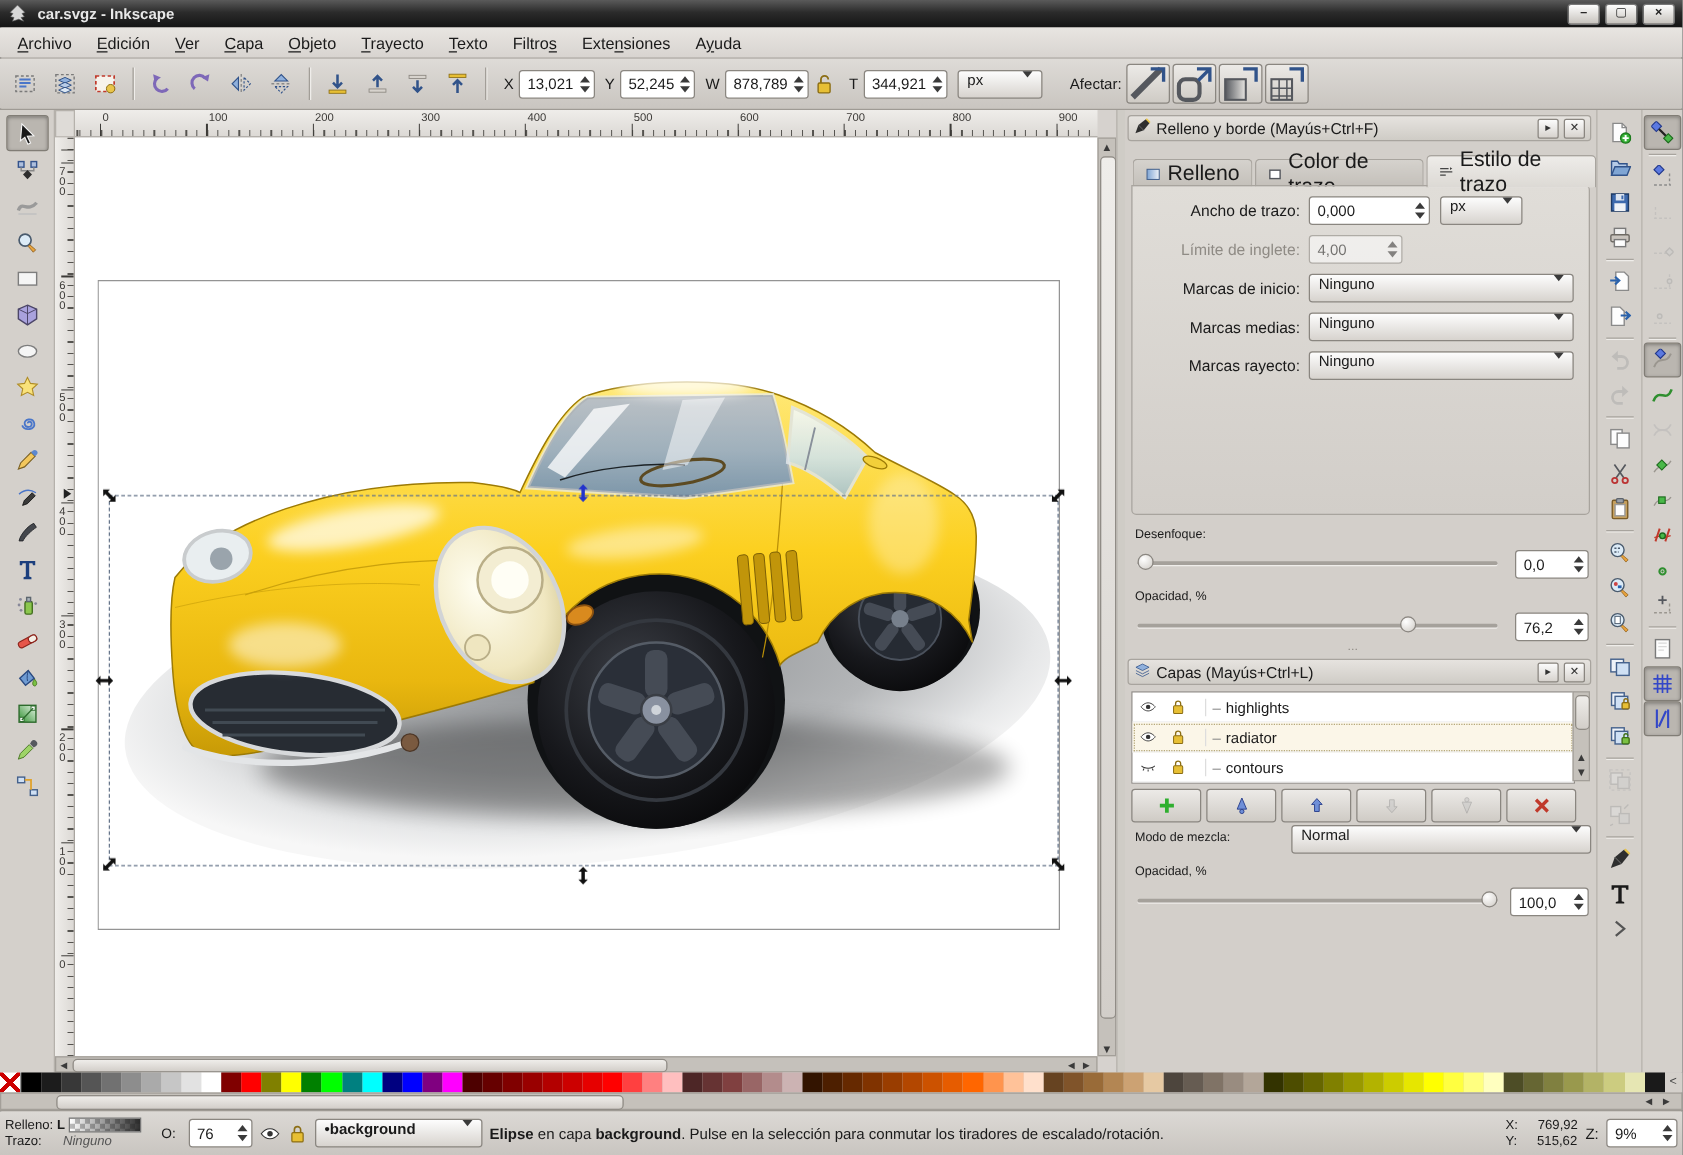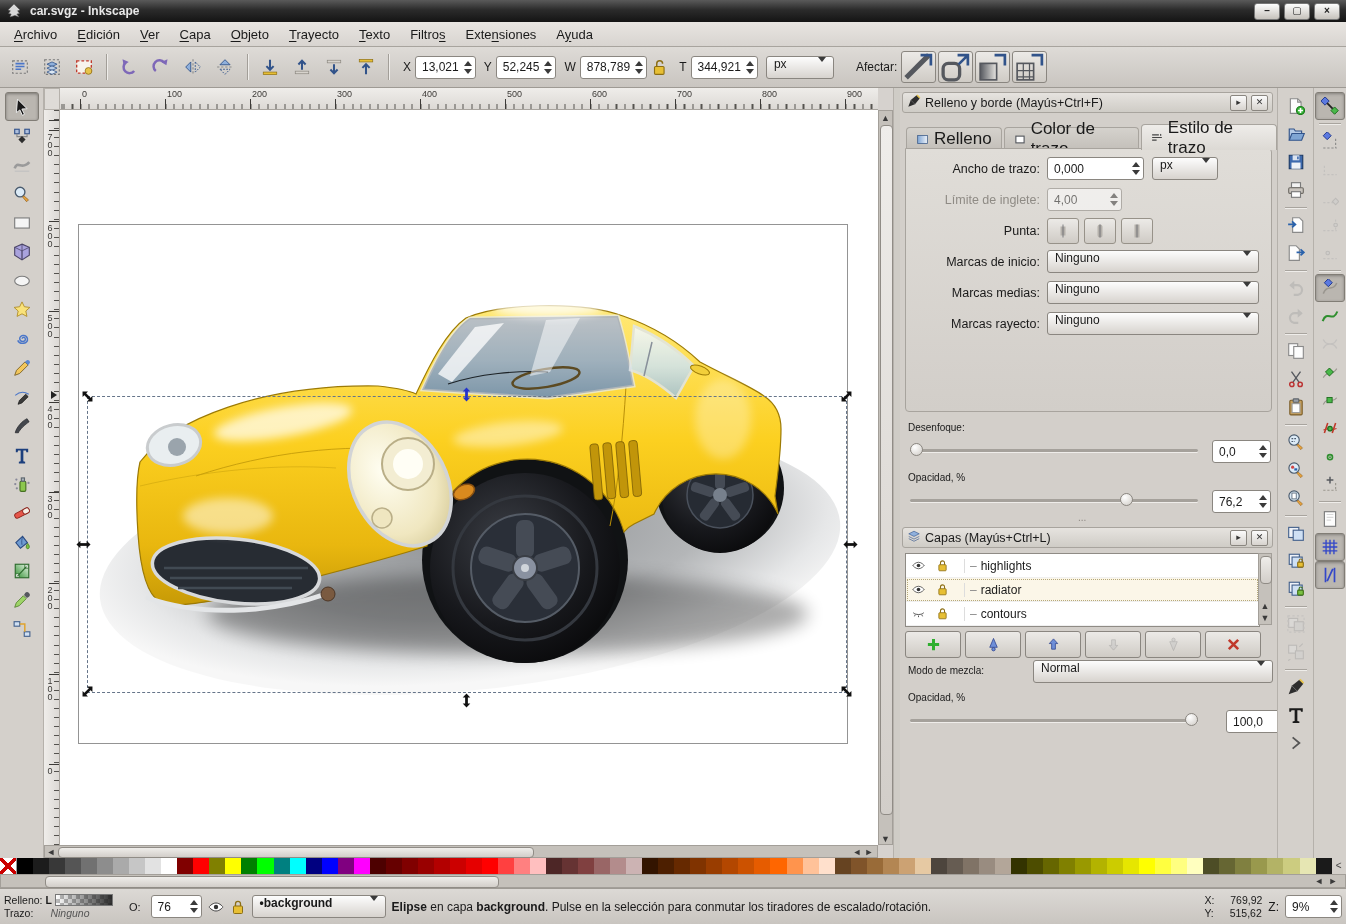--- a/index.html
+++ b/index.html
@@ -724,41 +724,20 @@
     <div class="frow">
       <span class="lab dis">Límite de inglete:</span>
       <span class="spinbox" style="width:64px;opacity:.55">
         <span class="v">4,00</span>
         <span class="spin-arrows" style="margin-left:auto">
             <span class="sar up"></span>
             <span class="sar down"></span>
           </span>
         </span>
     </div>
-    <div class="frow">
-      <span class="lab">Punta:</span>
-      <span class="minibtn">
-          <svg viewBox="0 0 16 16">
-            <path d="M8 3.5v9" stroke="#b5b1ab" stroke-width="5" stroke-linecap="butt"></path>
-            <path d="M8 1.5v13" stroke="#55585e" stroke-width="0.7"></path>
-          </svg>
-        </span>
-      <span class="minibtn">
-          <svg viewBox="0 0 16 16">
-            <path d="M8 4v8" stroke="#b5b1ab" stroke-width="5" stroke-linecap="round"></path>
-            <path d="M8 1.5v13" stroke="#55585e" stroke-width="0.7"></path>
-          </svg>
-        </span>
-      <span class="minibtn">
-          <svg viewBox="0 0 16 16">
-            <path d="M8 4v8" stroke="#b5b1ab" stroke-width="5" stroke-linecap="square"></path>
-            <path d="M8 1.5v13" stroke="#55585e" stroke-width="0.7"></path>
-          </svg>
-        </span>
-    </div>
     <div id="marker-rows">
         <div class="frow">
           <span class="lab">Marcas de inicio:</span>
           <span class="combo" style="flex:1;margin-right:4px">
             <span>Ninguno</span>
             <span class="car"></span>
           </span>
         </div>
         <div class="frow">
           <span class="lab">Marcas medias:</span>
@@ -901,21 +880,21 @@
   <span class="plabel" style="left:8px;top:577px">Modo de mezcla:</span>
   <span class="combo" style="position:absolute;left:133px;top:572px;width:224px">
     <span>Normal</span>
       <span class="car"></span>
     </span>
   <span class="plabel" style="left:8px;top:604px">Opacidad, %</span>
   <div class="slider" style="left:10px;top:622px;width:288px">
     <span class="tr"></span>
       <span class="kn" id="lop-knob" style="left: 275px;"></span>
     </div>
-  <span class="spinbox spin-sm" style="left:326px;top:622px;width:52px">
+  <span class="spinbox spin-sm" style="left:308px;top:622px;width:52px">
     <span class="v">100,0</span>
     <span class="spin-arrows" style="margin-left:auto">
         <span class="sar up"></span>
         <span class="sar down"></span>
       </span>
     </span>
 </div>
 
 <div class="abs" id="cmdbar">
     <span class="cbtn">

